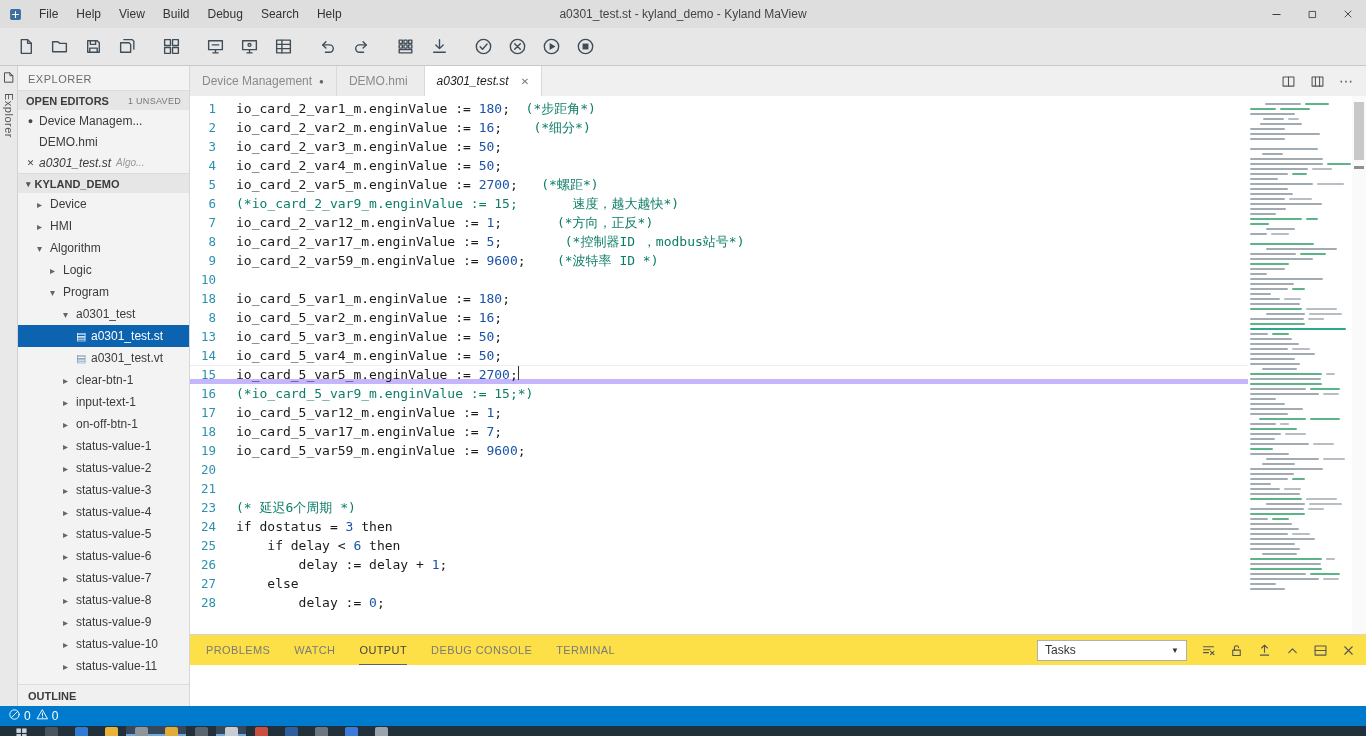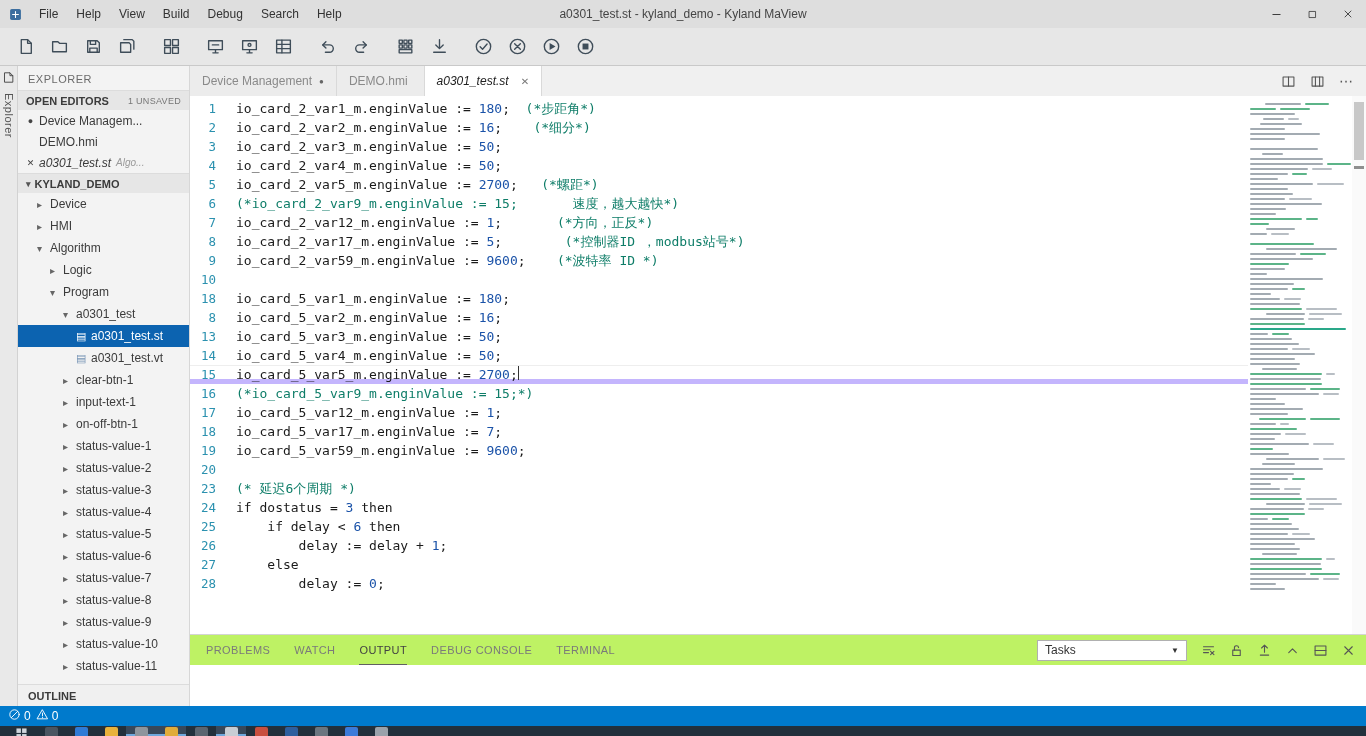--- a/index.html
+++ b/index.html
@@ -70,21 +70,21 @@
   .tk-c { color:#0e7d68; }
   .caret { display:inline-block; width:1.4px; height:14px; background:#333; vertical-align:-2px; }
   .minimap { flex:none; width:104px; padding-top:5px; overflow:hidden; }
   .mm-row { height:5px; display:flex; align-items:center; }
   .mm-bar { height:2px; border-radius:1px; flex:none; }
   .vscroll { flex:none; width:14px; background:#fafafa; position:relative; }
   .vthumb { position:absolute; top:6px; left:2px; width:10px; height:58px; background:#c8c8c8; }
   .vmark { position:absolute; top:70px; left:2px; width:10px; height:3px; background:#8f8f8f; }
 
   
-  .panel { height:72px; border-top:1px solid #d4d4d4; flex:none; display:flex; flex-direction:column; background:#bef264; }
+  .panel { height:72px; border-top:1px solid #d4d4d4; flex:none; display:flex; flex-direction:column; background:#fde047; }
   .panel-head { height:30px; display:flex; align-items:center; padding:0 10px 0 16px; flex:none; }
   .panel-tabs { display:flex; height:30px; }
   .panel-tab { margin-right:24px; font-size:11px; color:#7a7a7a; letter-spacing:0.4px; display:flex; align-items:center; border-bottom:1px solid transparent; cursor:default; }
   .panel-tab.active { color:#424242; border-bottom-color:#606060; }
   .tasks-select { margin-left:auto; width:150px; height:21px; border:1px solid #b0b0b0; background:#fff; display:flex; align-items:center; padding:0 7px; color:#333; }
   .tasks-select .arrow { margin-left:auto; font-size:8px; color:#333; }
   .panel-icons { display:flex; align-items:center; gap:13px; margin-left:14px; color:#555; }
   .panel-body { flex:1; background:#fff; }
 
   
@@ -428,20 +428,21 @@
             <div class="code-row"><span class="ln">18</span><span class="tk-p">io_card_5_var1_m.enginValue := </span><span class="tk-n">180</span><span class="tk-p">;</span></div>
             <div class="code-row"><span class="ln">8</span><span class="tk-p">io_card_5_var2_m.enginValue := </span><span class="tk-n">16</span><span class="tk-p">;</span></div>
             <div class="code-row"><span class="ln">13</span><span class="tk-p">io_card_5_var3_m.enginValue := </span><span class="tk-n">50</span><span class="tk-p">;</span></div>
             <div class="code-row"><span class="ln">14</span><span class="tk-p">io_card_5_var4_m.enginValue := </span><span class="tk-n">50</span><span class="tk-p">;</span></div>
             <div class="code-row active"><span class="ln">15</span><span class="tk-p">io_card_5_var5_m.enginValue := </span><span class="tk-n">2700</span><span class="tk-p">;</span><span class="caret"></span></div>
             <div class="code-row"><span class="ln">16</span><span class="tk-c">(*io_card_5_var9_m.enginValue := 15;*)</span></div>
             <div class="code-row"><span class="ln">17</span><span class="tk-p">io_card_5_var12_m.enginValue := </span><span class="tk-n">1</span><span class="tk-p">;</span></div>
             <div class="code-row"><span class="ln">18</span><span class="tk-p">io_card_5_var17_m.enginValue := </span><span class="tk-n">7</span><span class="tk-p">;</span></div>
             <div class="code-row"><span class="ln">19</span><span class="tk-p">io_card_5_var59_m.enginValue := </span><span class="tk-n">9600</span><span class="tk-p">;</span></div>
             <div class="code-row"><span class="ln">20</span></div>
+            <div class="code-row"><span class="ln">21</span></div>
             <div class="code-row"><span class="ln">23</span><span class="tk-c">(* 延迟6个周期 *)</span></div>
             <div class="code-row"><span class="ln">24</span><span class="tk-p">if dostatus = </span><span class="tk-n">3</span><span class="tk-p"> then</span></div>
             <div class="code-row"><span class="ln">25</span><span class="tk-p">    if delay &lt; </span><span class="tk-n">6</span><span class="tk-p"> then</span></div>
             <div class="code-row"><span class="ln">26</span><span class="tk-p">        delay := delay + </span><span class="tk-n">1</span><span class="tk-p">;</span></div>
             <div class="code-row"><span class="ln">27</span><span class="tk-p">    else</span></div>
             <div class="code-row"><span class="ln">28</span><span class="tk-p">        delay := </span><span class="tk-n">0</span><span class="tk-p">;</span></div>
           </div>
         <div class="minimap">
             <div class="mm-row">
               <div class="mm-bar" style="width: 35.7455px; margin-left: 17.1455px; background: rgb(163, 171, 178);"></div>

